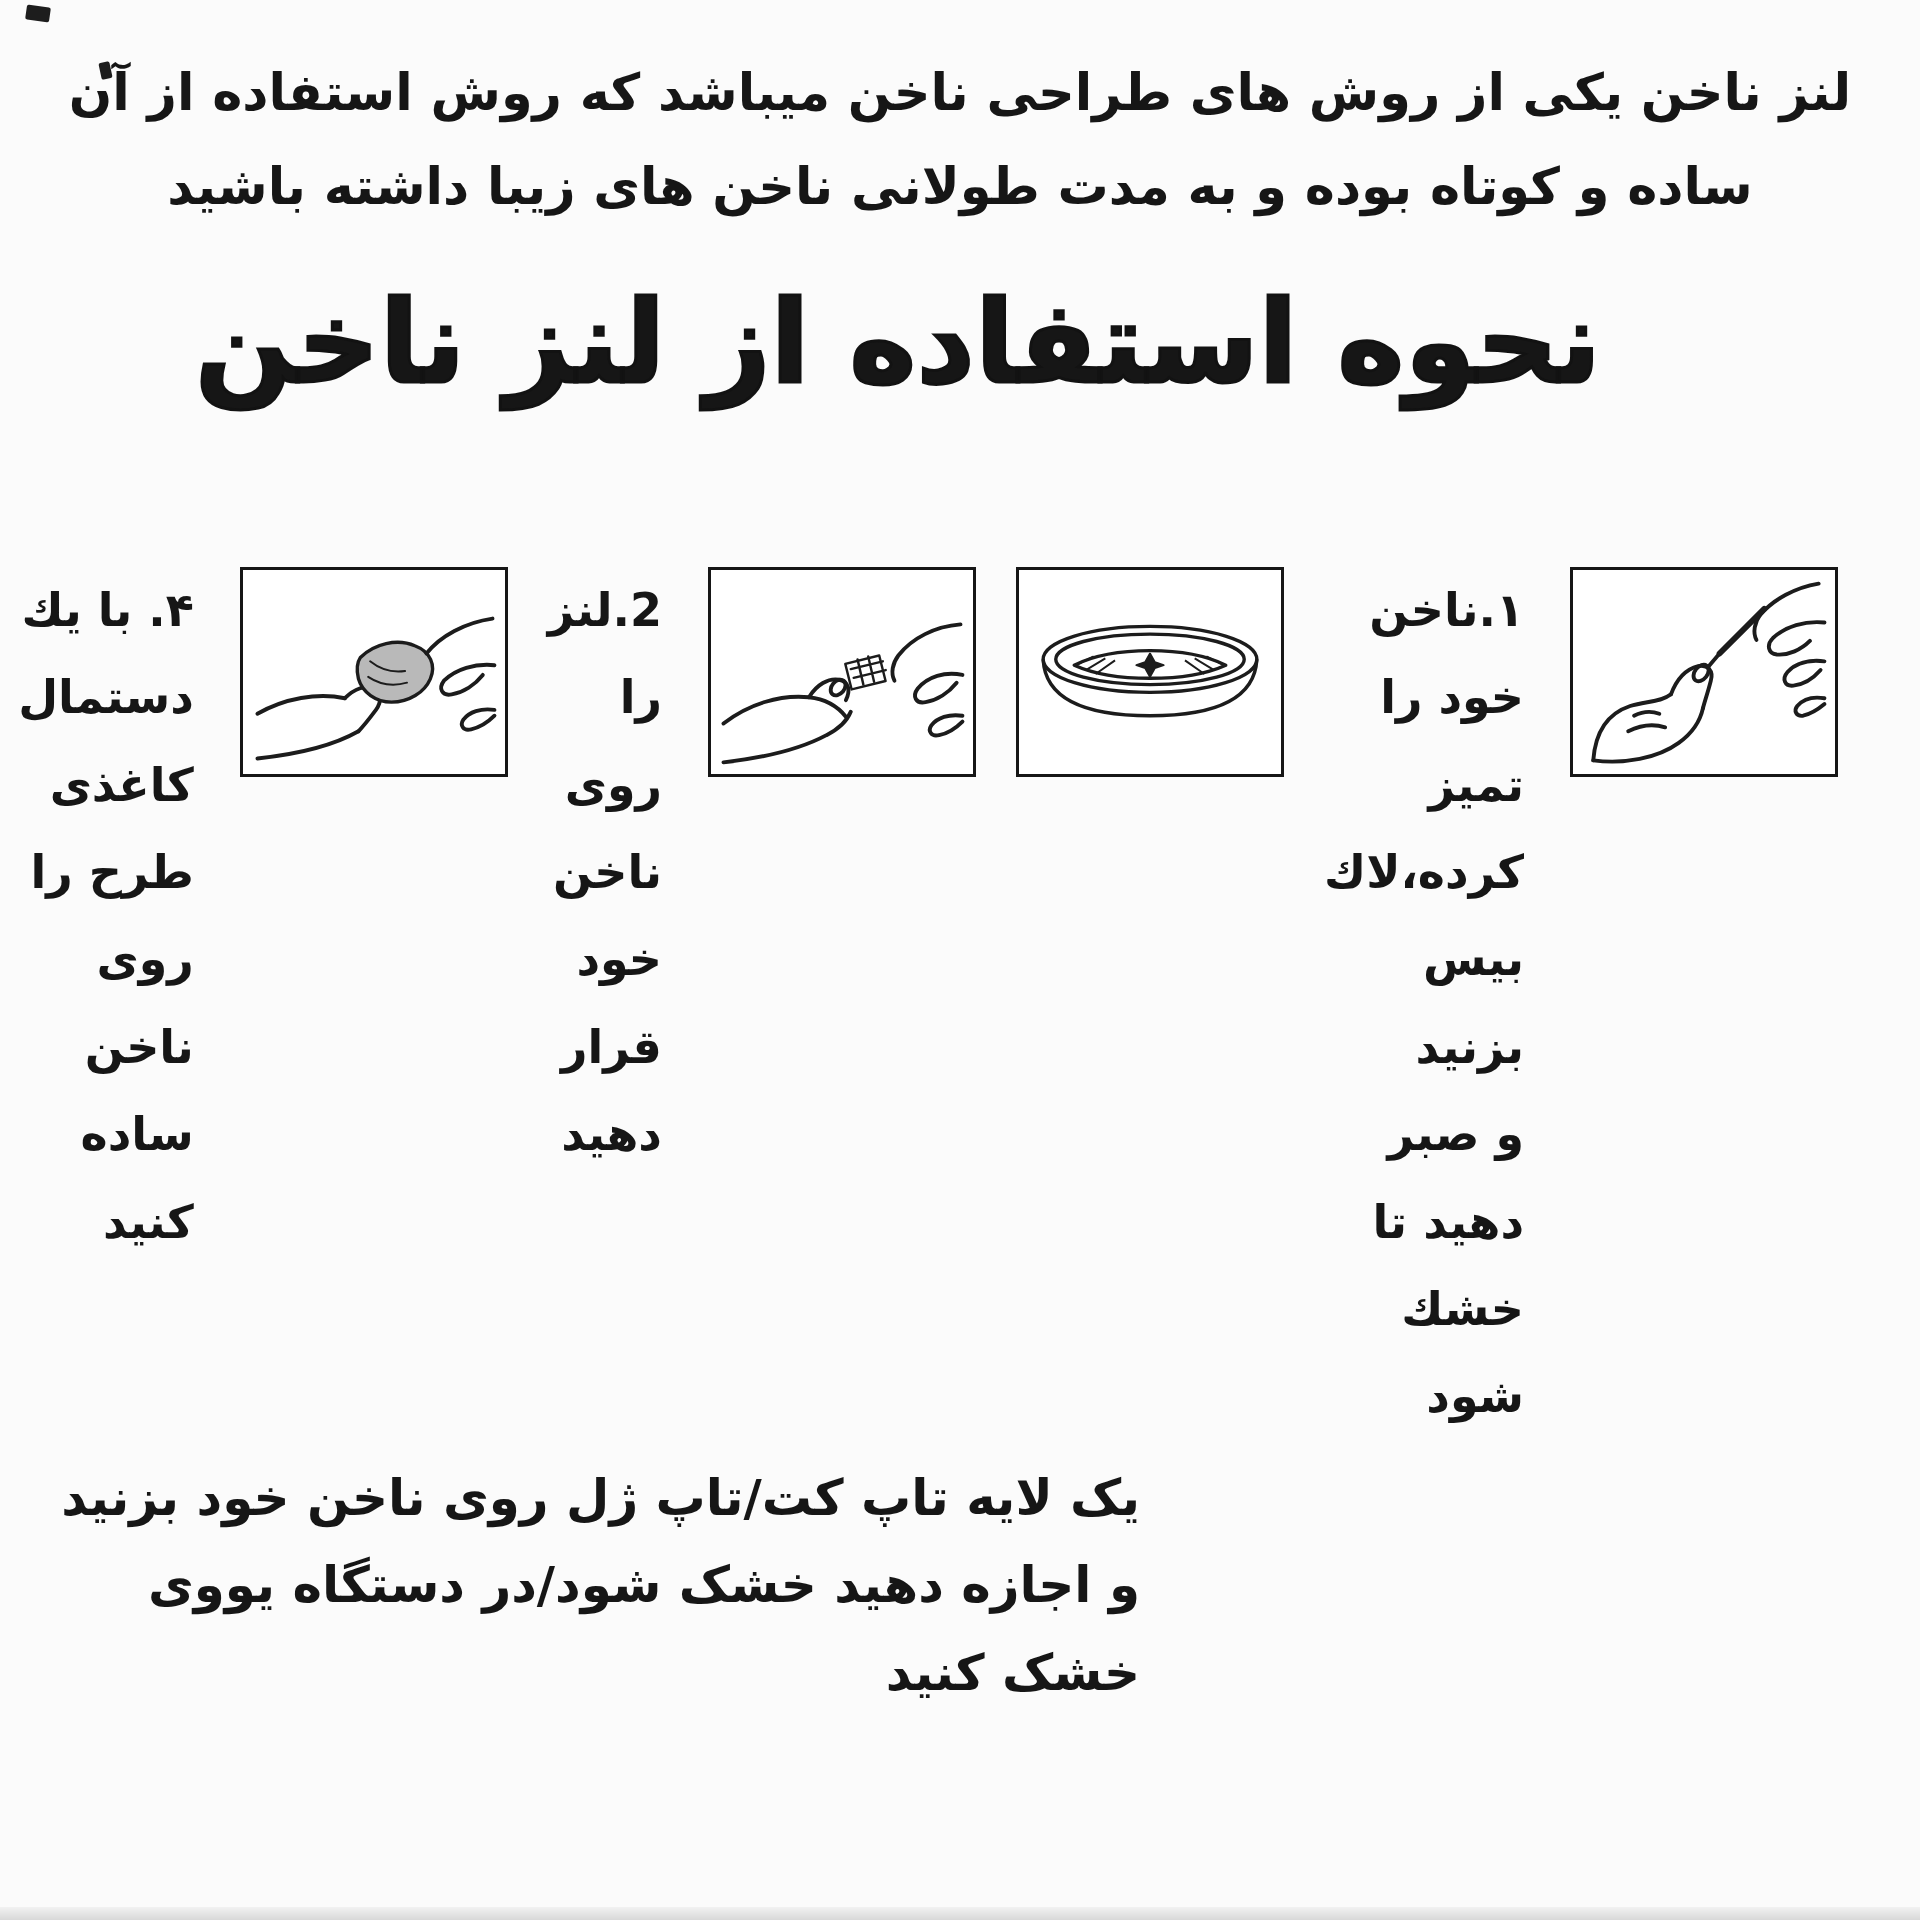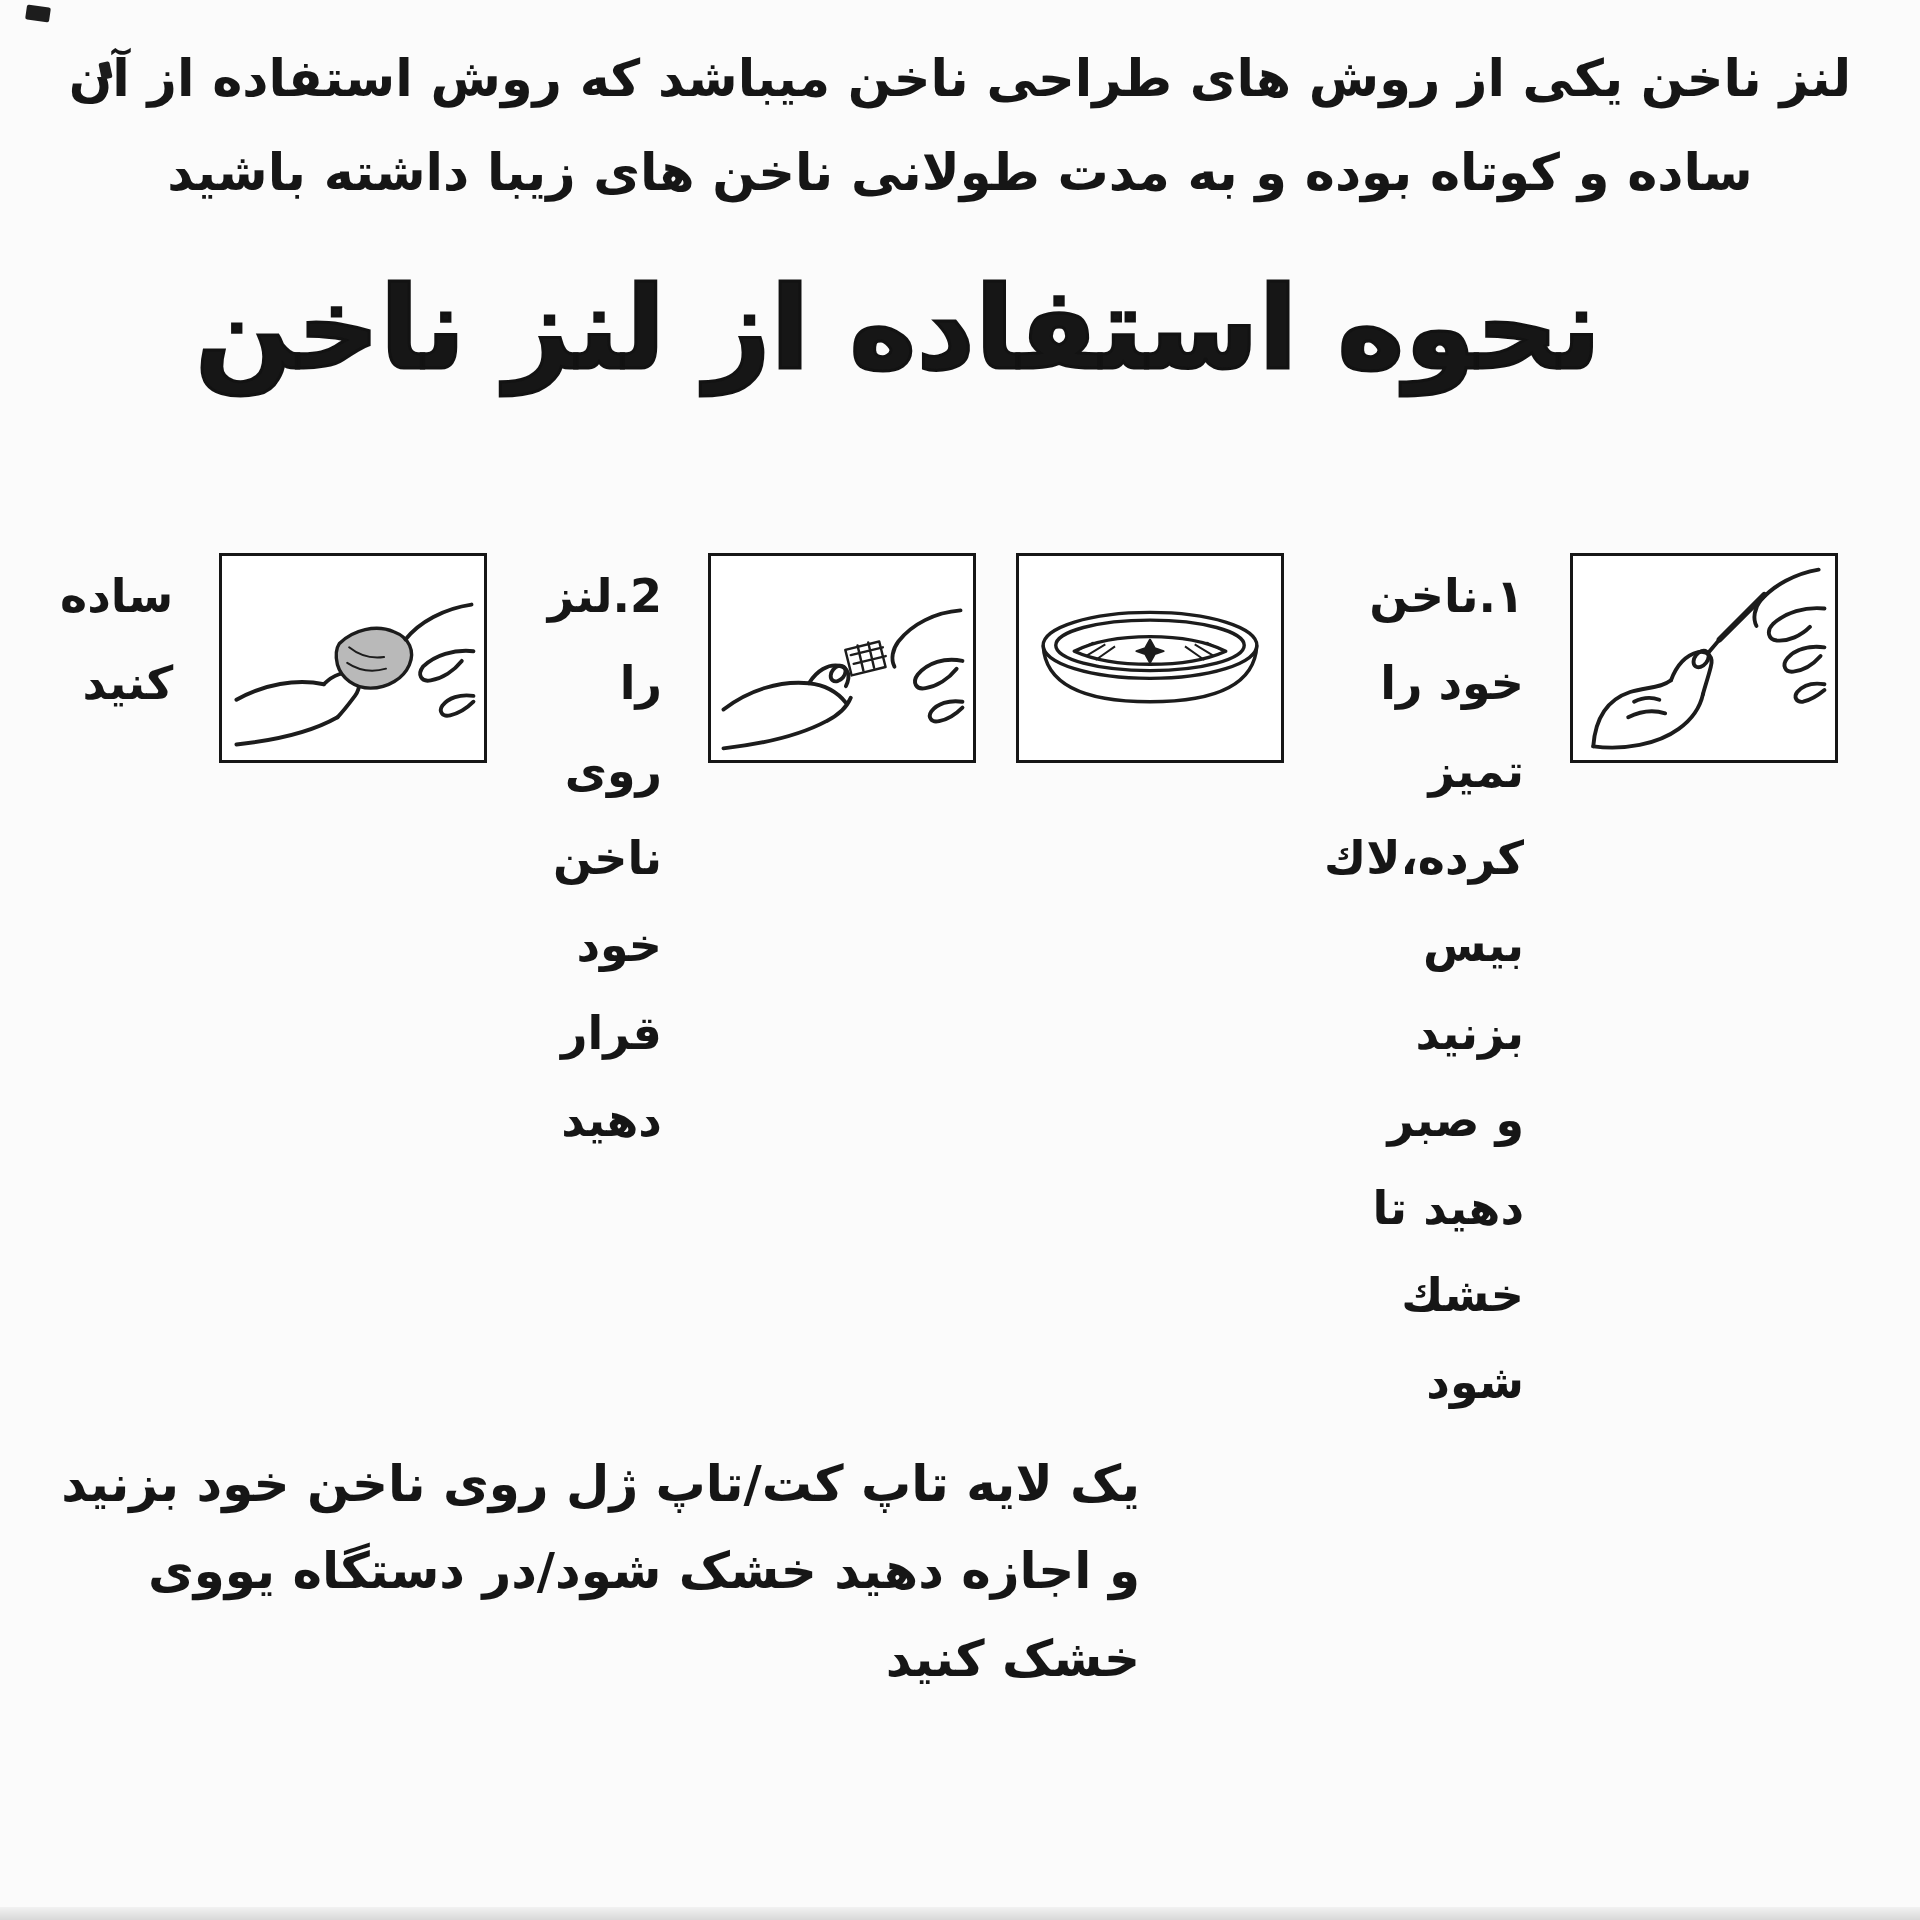--- a/index.html
+++ b/index.html
@@ -9,21 +9,21 @@
     color:#161616;
     font-family:"DejaVu Sans",sans-serif;
     direction:rtl;
     position:relative;
     overflow:hidden;
   }
   .ink-speck{position:absolute;background:#1d1d1d;border-radius:2px;}
   .speck-a{left:26px;top:6px;width:24px;height:15px;transform:rotate(8deg);}
   .speck-b{left:100px;top:62px;width:11px;height:17px;transform:rotate(-12deg);}
   .intro{
-    padding-top:32px;
+    padding-top:46px;
     text-align:center;
     font-size:51px;
     font-weight:bold;
     line-height:1.85;
   }
   .main-title{
     margin-top:34px;
     text-align:center;
     font-size:114px;
     font-weight:bold;
@@ -164,20 +164,21 @@
           <path d="M104 132 C114 122 126 118 134 122 C142 126 142 136 136 144 C130 152 124 160 118 166"></path>
           <path d="M120 90 C134 76 158 70 176 78 C192 84 198 98 192 112 C186 126 170 136 152 136 C136 136 122 126 118 112 C116 104 116 96 120 90 Z" fill="#b9b9b9" stroke-width="3.5"></path>
           <path d="M130 94 C140 102 152 106 166 104 M128 110 C140 118 154 120 168 116" stroke-width="2"></path>
           <path d="M256 50 C228 54 202 68 188 86"></path>
           <path d="M258 98 C238 96 218 102 206 114 C200 122 204 130 214 128 C226 126 238 118 246 108"></path>
           <path d="M258 144 C244 142 232 146 226 154 C222 160 226 166 234 164 C244 162 252 156 258 150"></path>
         </g>
       </svg>
     </div>
     <div class="step-text">
+      <div>۴. با يك دستمال کاغذی طرح را روی ناخن</div>
       <div>ساده کنید</div>
     </div>
   </div>
 
 </div>
 
 <div class="footer-note">
   <div>یک لایه تاپ کت/تاپ ژل روی ناخن خود بزنید</div>
   <div>و اجازه دهید خشک شود/در دستگاه یووی خشک کنید</div>
 </div>

